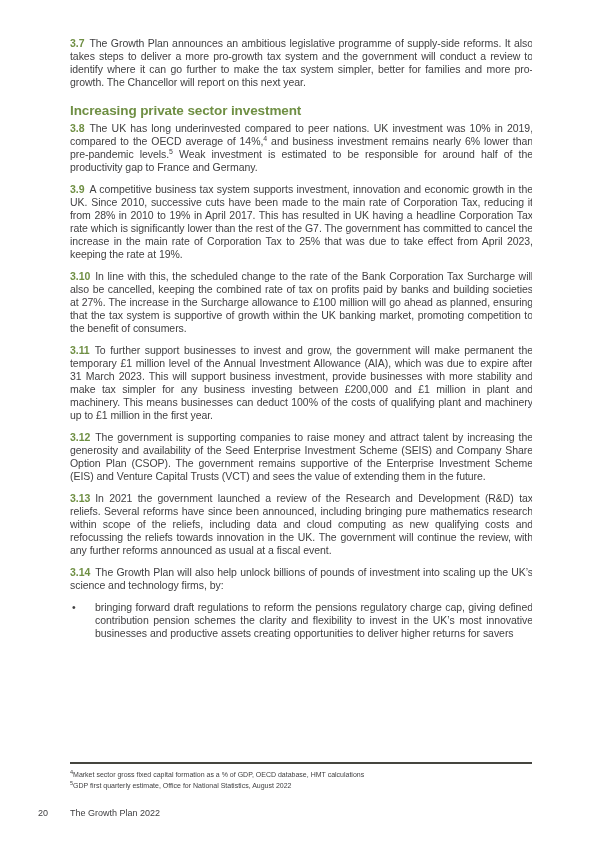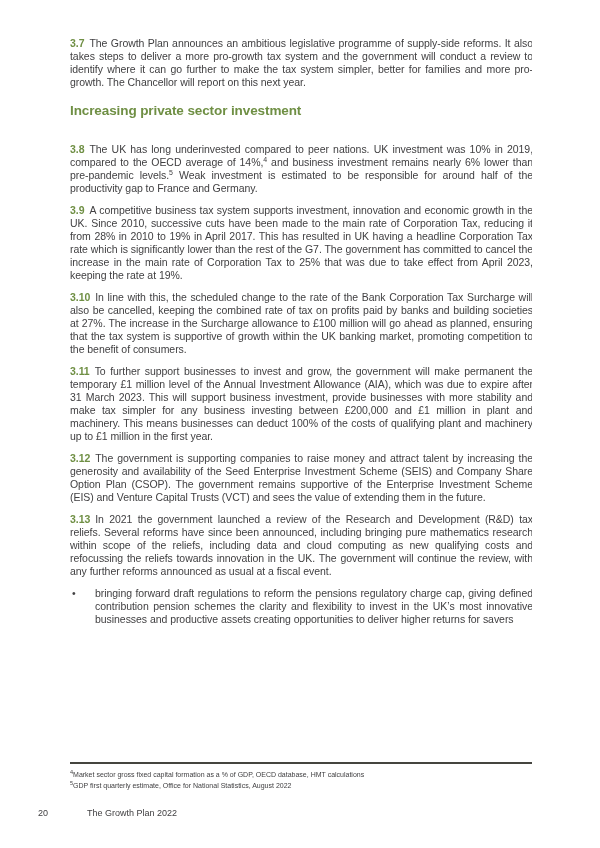--- a/index.html
+++ b/index.html
@@ -34,21 +34,21 @@
     font-weight: bold;
     color: #6f8f44;
     margin-right: 5px;
   }
   sup.fnref {
     font-size: 7px;
     line-height: 0;
     vertical-align: super;
   }
   h2.section-heading {
-    margin: 14px 0 24px 0;
+    margin: 14px 0 3px 0;
     font-size: 13.5px;
     line-height: 16px;
     font-weight: bold;
     color: #6f8f44;
     letter-spacing: -0.1px;
   }
   ul.bullet-list {
     margin: 0;
     padding: 0;
     list-style: none;
@@ -95,21 +95,21 @@
   }
   .page-footer {
     position: absolute;
     left: 38px;
     top: 808px;
     width: 500px;
     font-size: 9px;
     color: #414042;
   }
   .page-footer .doc-title {
-    margin-left: 39px;
+    margin-left: 22px;
   }
 </style>
 </head>
 <body>
 
 <div class="page">
 
   <main class="content">
 
     <p class="para"><span class="para-num">3.7</span><span>The Growth Plan announces an ambitious legislative programme of supply-side reforms. It also takes steps to deliver a more pro-growth tax system and the government will conduct a review to identify where it can go further to make the tax system simpler, better for families and more pro-growth. The Chancellor will report on this next year.</span></p>
@@ -121,20 +121,21 @@
     <p class="para"><span class="para-num">3.9</span><span>A competitive business tax system supports investment, innovation and economic growth in the UK. Since 2010, successive cuts have been made to the main rate of Corporation Tax, reducing it from 28% in 2010 to 19% in April 2017. This has resulted in UK having a headline Corporation Tax rate which is significantly lower than the rest of the G7. The government has committed to cancel the increase in the main rate of Corporation Tax to 25% that was due to take effect from April 2023, keeping the rate at 19%.</span></p>
 
     <p class="para"><span class="para-num">3.10</span><span>In line with this, the scheduled change to the rate of the Bank Corporation Tax Surcharge will also be cancelled, keeping the combined rate of tax on profits paid by banks and building societies at 27%. The increase in the Surcharge allowance to £100 million will go ahead as planned, ensuring that the tax system is supportive of growth within the UK banking market, promoting competition to the benefit of consumers.</span></p>
 
     <p class="para"><span class="para-num">3.11</span><span>To further support businesses to invest and grow, the government will make permanent the temporary £1 million level of the Annual Investment Allowance (AIA), which was due to expire after 31 March 2023. This will support business investment, provide businesses with more stability and make tax simpler for any business investing between £200,000 and £1 million in plant and machinery. This means businesses can deduct 100% of the costs of qualifying plant and machinery up to £1 million in the first year.</span></p>
 
     <p class="para"><span class="para-num">3.12</span><span>The government is supporting companies to raise money and attract talent by increasing the generosity and availability of the Seed Enterprise Investment Scheme (SEIS) and Company Share Option Plan (CSOP). The government remains supportive of the Enterprise Investment Scheme (EIS) and Venture Capital Trusts (VCT) and sees the value of extending them in the future.</span></p>
 
     <p class="para"><span class="para-num">3.13</span><span>In 2021 the government launched a review of the Research and Development (R&amp;D) tax reliefs. Several reforms have since been announced, including bringing pure mathematics research within scope of the reliefs, including data and cloud computing as new qualifying costs and refocussing the reliefs towards innovation in the UK. The government will continue the review, with any further reforms announced as usual at a fiscal event.</span></p>
 
+    <p class="para"><span class="para-num">3.14</span><span>The Growth Plan will also help unlock billions of pounds of investment into scaling up the UK’s science and technology firms, by:</span></p>
 
     <ul class="bullet-list">
       <li>
         <span class="bullet-marker">•</span>
         <span class="bullet-text">bringing forward draft regulations to reform the pensions regulatory charge cap, giving defined contribution pension schemes the clarity and flexibility to invest in the UK’s most innovative businesses and productive assets creating opportunities to deliver higher returns for savers</span>
       </li>
     </ul>
 
   </main>
 

